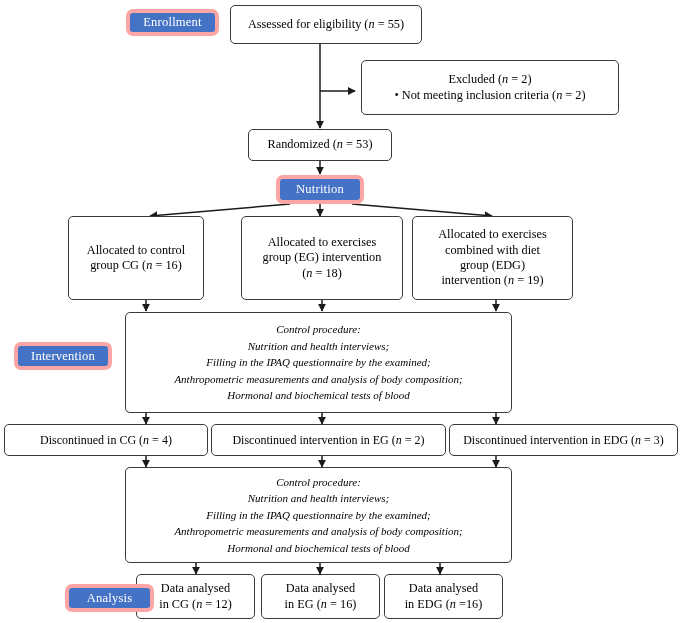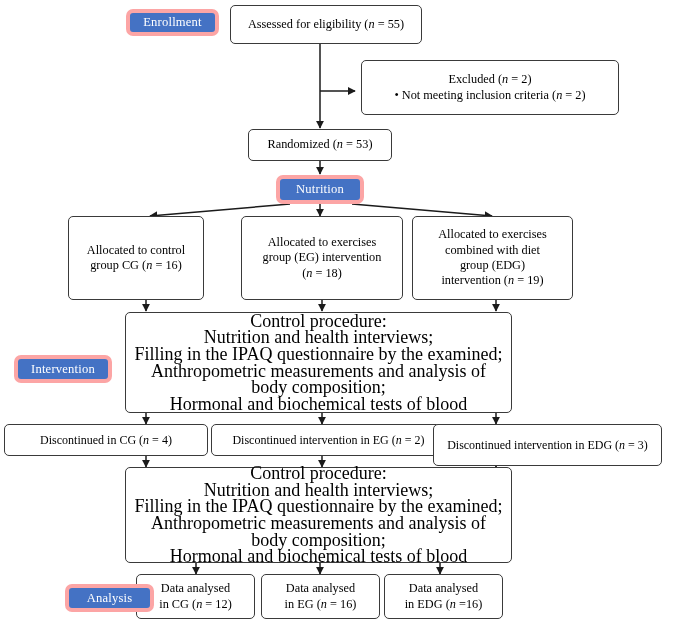--- a/index.html
+++ b/index.html
@@ -51,22 +51,23 @@
     border-radius: 7px;
     display: flex;
     align-items: center;
     justify-content: center;
     color: #ffffff;
     font-size: 12.6px;
     letter-spacing: 0.2px;
     z-index: 3;
   }
   .proc {
-    font-size: 18px;
+    font-size: 11px;
     line-height: 16.6px;
+    font-style: italic;
   }
   .small {
     font-size: 12.0px;
     line-height: 15px;
   }
   i { font-style: italic; }
 </style>
 </head>
 <body>
 
@@ -109,21 +110,21 @@
   </svg>
 
   <div class="stage" style="left:126px; top:9px; width:93px; height:27px;">
     <span>Enrollment</span>
   </div>
 
   <div class="stage" style="left:276px; top:175px; width:88px; height:29px;">
     <span>Nutrition</span>
   </div>
 
-  <div class="stage" style="left:14px; top:355px; width:98px; height:28px;">
+  <div class="stage" style="left:14px; top:342px; width:98px; height:28px;">
     <span>Intervention</span>
   </div>
 
   <div class="stage" style="left:29px; top:584px; width:89px; height:28px;margin-left:36px;">
     <span>Analysis</span>
   </div>
 
   <div class="node" style="left:230px; top:5px; width:192px; height:39px;">
     <span class="txt">Assessed for eligibility (<i>n</i> = 55)</span>
   </div>
@@ -157,21 +158,21 @@
   </div>
 
   <div class="node small" style="left:4px; top:424px; width:204px; height:32px;font-family:Liberation Serif, serif;">
     <span class="txt">Discontinued in CG (<i>n</i> = 4)</span>
   </div>
 
   <div class="node small" style="left:211px; top:424px; width:235px; height:32px;">
     <span class="txt">Discontinued intervention in EG (<i>n</i> = 2)</span>
   </div>
 
-  <div class="node small" style="left:433px; top:424px; width:229px; height:42px;">
+  <div class="node small" style="left:449px; top:424px; width:229px; height:32px;">
     <span class="txt">Discontinued intervention in EDG (<i>n</i> = 3)</span>
   </div>
 
   <div class="node proc" style="left:125px; top:467px; width:387px; height:96px;">
     <span class="txt">Control procedure:
 Nutrition and health interviews;
 Filling in the IPAQ questionnaire by the examined;
 Anthropometric measurements and analysis of body composition;
 Hormonal and biochemical tests of blood</span>
   </div>

